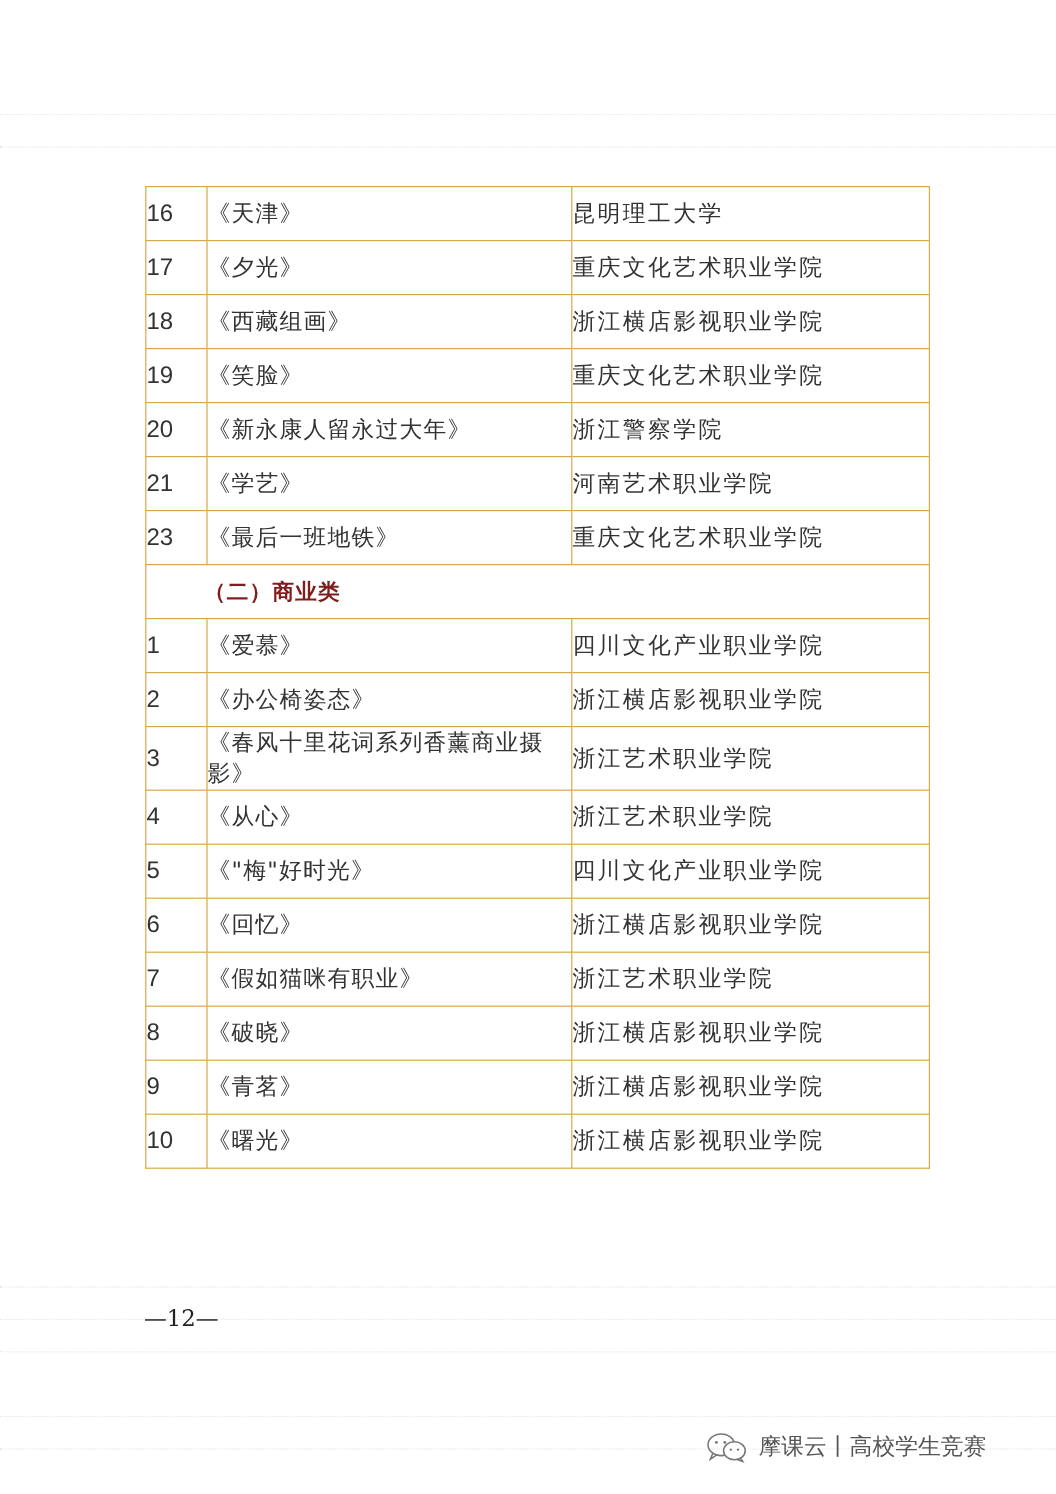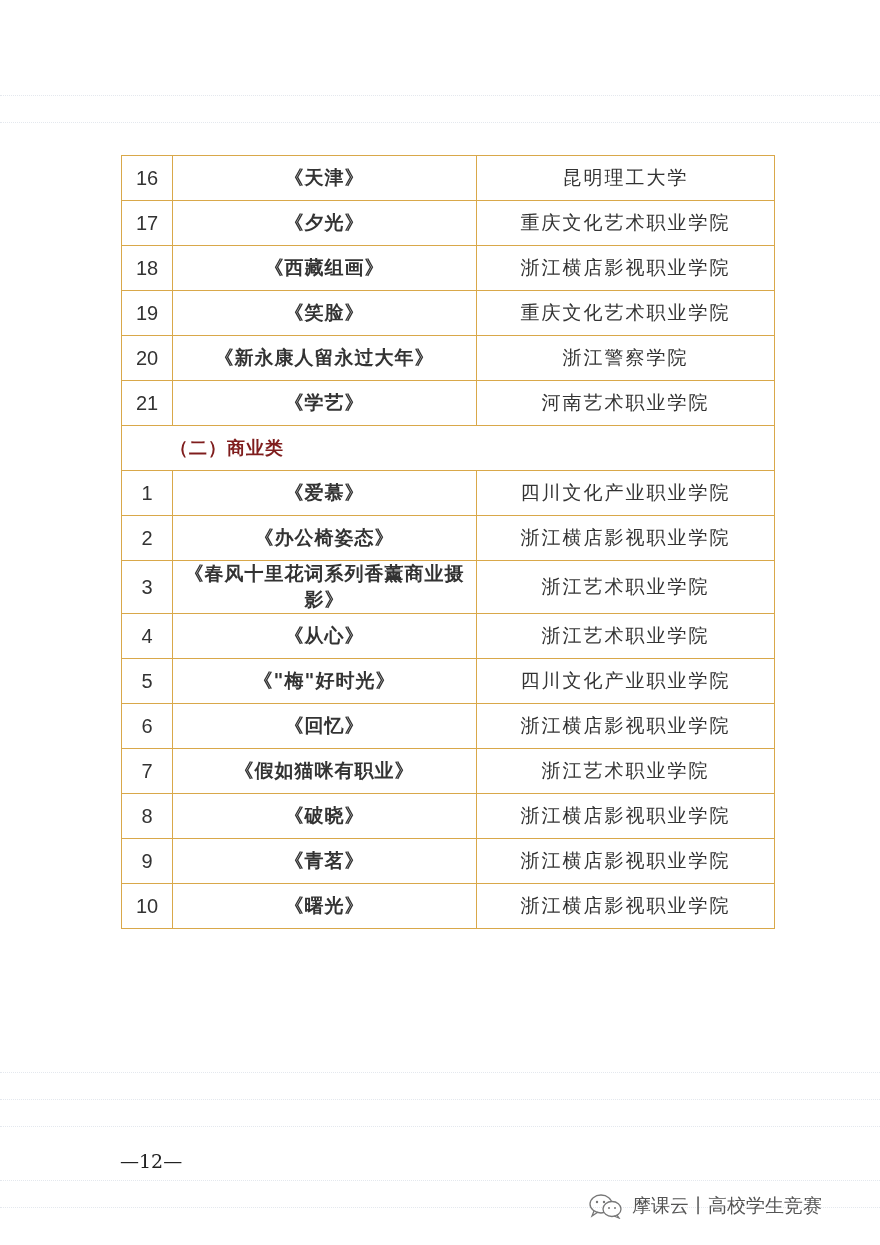--- a/index.html
+++ b/index.html
@@ -1,24 +1,24 @@
 <!DOCTYPE html>
 <html><head>
 <meta charset="utf-8">
 <style>
   html,body{margin:0;padding:0;}
   body{width:880px;height:1245px;background:#ffffff;position:relative;overflow:hidden;font-family:"DejaVu Sans","Liberation Sans",sans-serif;}
   .dots{position:absolute;left:0;width:880px;height:0;border-top:1px dotted #e4e8ee;}
   table.award{position:absolute;left:121px;top:155px;width:654px;border-collapse:collapse;table-layout:fixed;}
-  table.award td{border:1.5px solid #d9a84a;height:44px;padding:0;color:#333;font-size:19px;text-align:center;vertical-align:middle;}
+  table.award td{border:1.5px solid #d9a84a;height:44px;padding:0;color:#333;font-size:19px;text-align:left;vertical-align:middle;}
   table.award td.num{width:50px;font-family:"Liberation Sans",sans-serif;font-size:20px;color:#333;}
-  table.award td.title{width:303px;letter-spacing:1px;font-weight:bold;}
+  table.award td.title{width:303px;letter-spacing:1px;}
   table.award td.school{letter-spacing:2px;margin-left:16px;}
   table.award td.section{text-align:left;padding-left:48px;font-weight:bold;font-size:18px;letter-spacing:1px;color:#7f1d1d;}
-  .pagenum{position:absolute;left:120px;top:1150px;font-family:"DejaVu Serif","Liberation Serif",serif;font-size:19px;color:#222;}
+  .pagenum{position:absolute;left:120px;top:1088px;font-family:"DejaVu Serif","Liberation Serif",serif;font-size:19px;color:#222;}
   .watermark{position:absolute;left:588px;top:1193px;display:flex;align-items:center;color:#555;font-size:19px;}
   .wm-icon{width:36px;height:26px;margin-right:8px;}
 </style>
 </head>
 <body>
 
 <div class="dots" style="top:95px"></div>
 <div class="dots" style="top:122px"></div>
 <div class="dots" style="top:1072px"></div>
 <div class="dots" style="top:1099px"></div>
@@ -50,20 +50,25 @@
       </tr>
       <tr>
         <td class="num">20</td>
         <td class="title">《新永康人留永过大年》</td>
         <td class="school">浙江警察学院</td>
       </tr>
       <tr>
         <td class="num">21</td>
         <td class="title">《学艺》</td>
         <td class="school">河南艺术职业学院</td>
+      </tr>
+      <tr>
+        <td class="num">23</td>
+        <td class="title">《最后一班地铁》</td>
+        <td class="school">重庆文化艺术职业学院</td>
       </tr>
     </tbody>
   <tbody>
     <tr>
       <td class="section" colspan="3">（二）商业类</td>
     </tr>
   </tbody>
   <tbody id="tbody-bottom">
       <tr>
         <td class="num">1</td>

